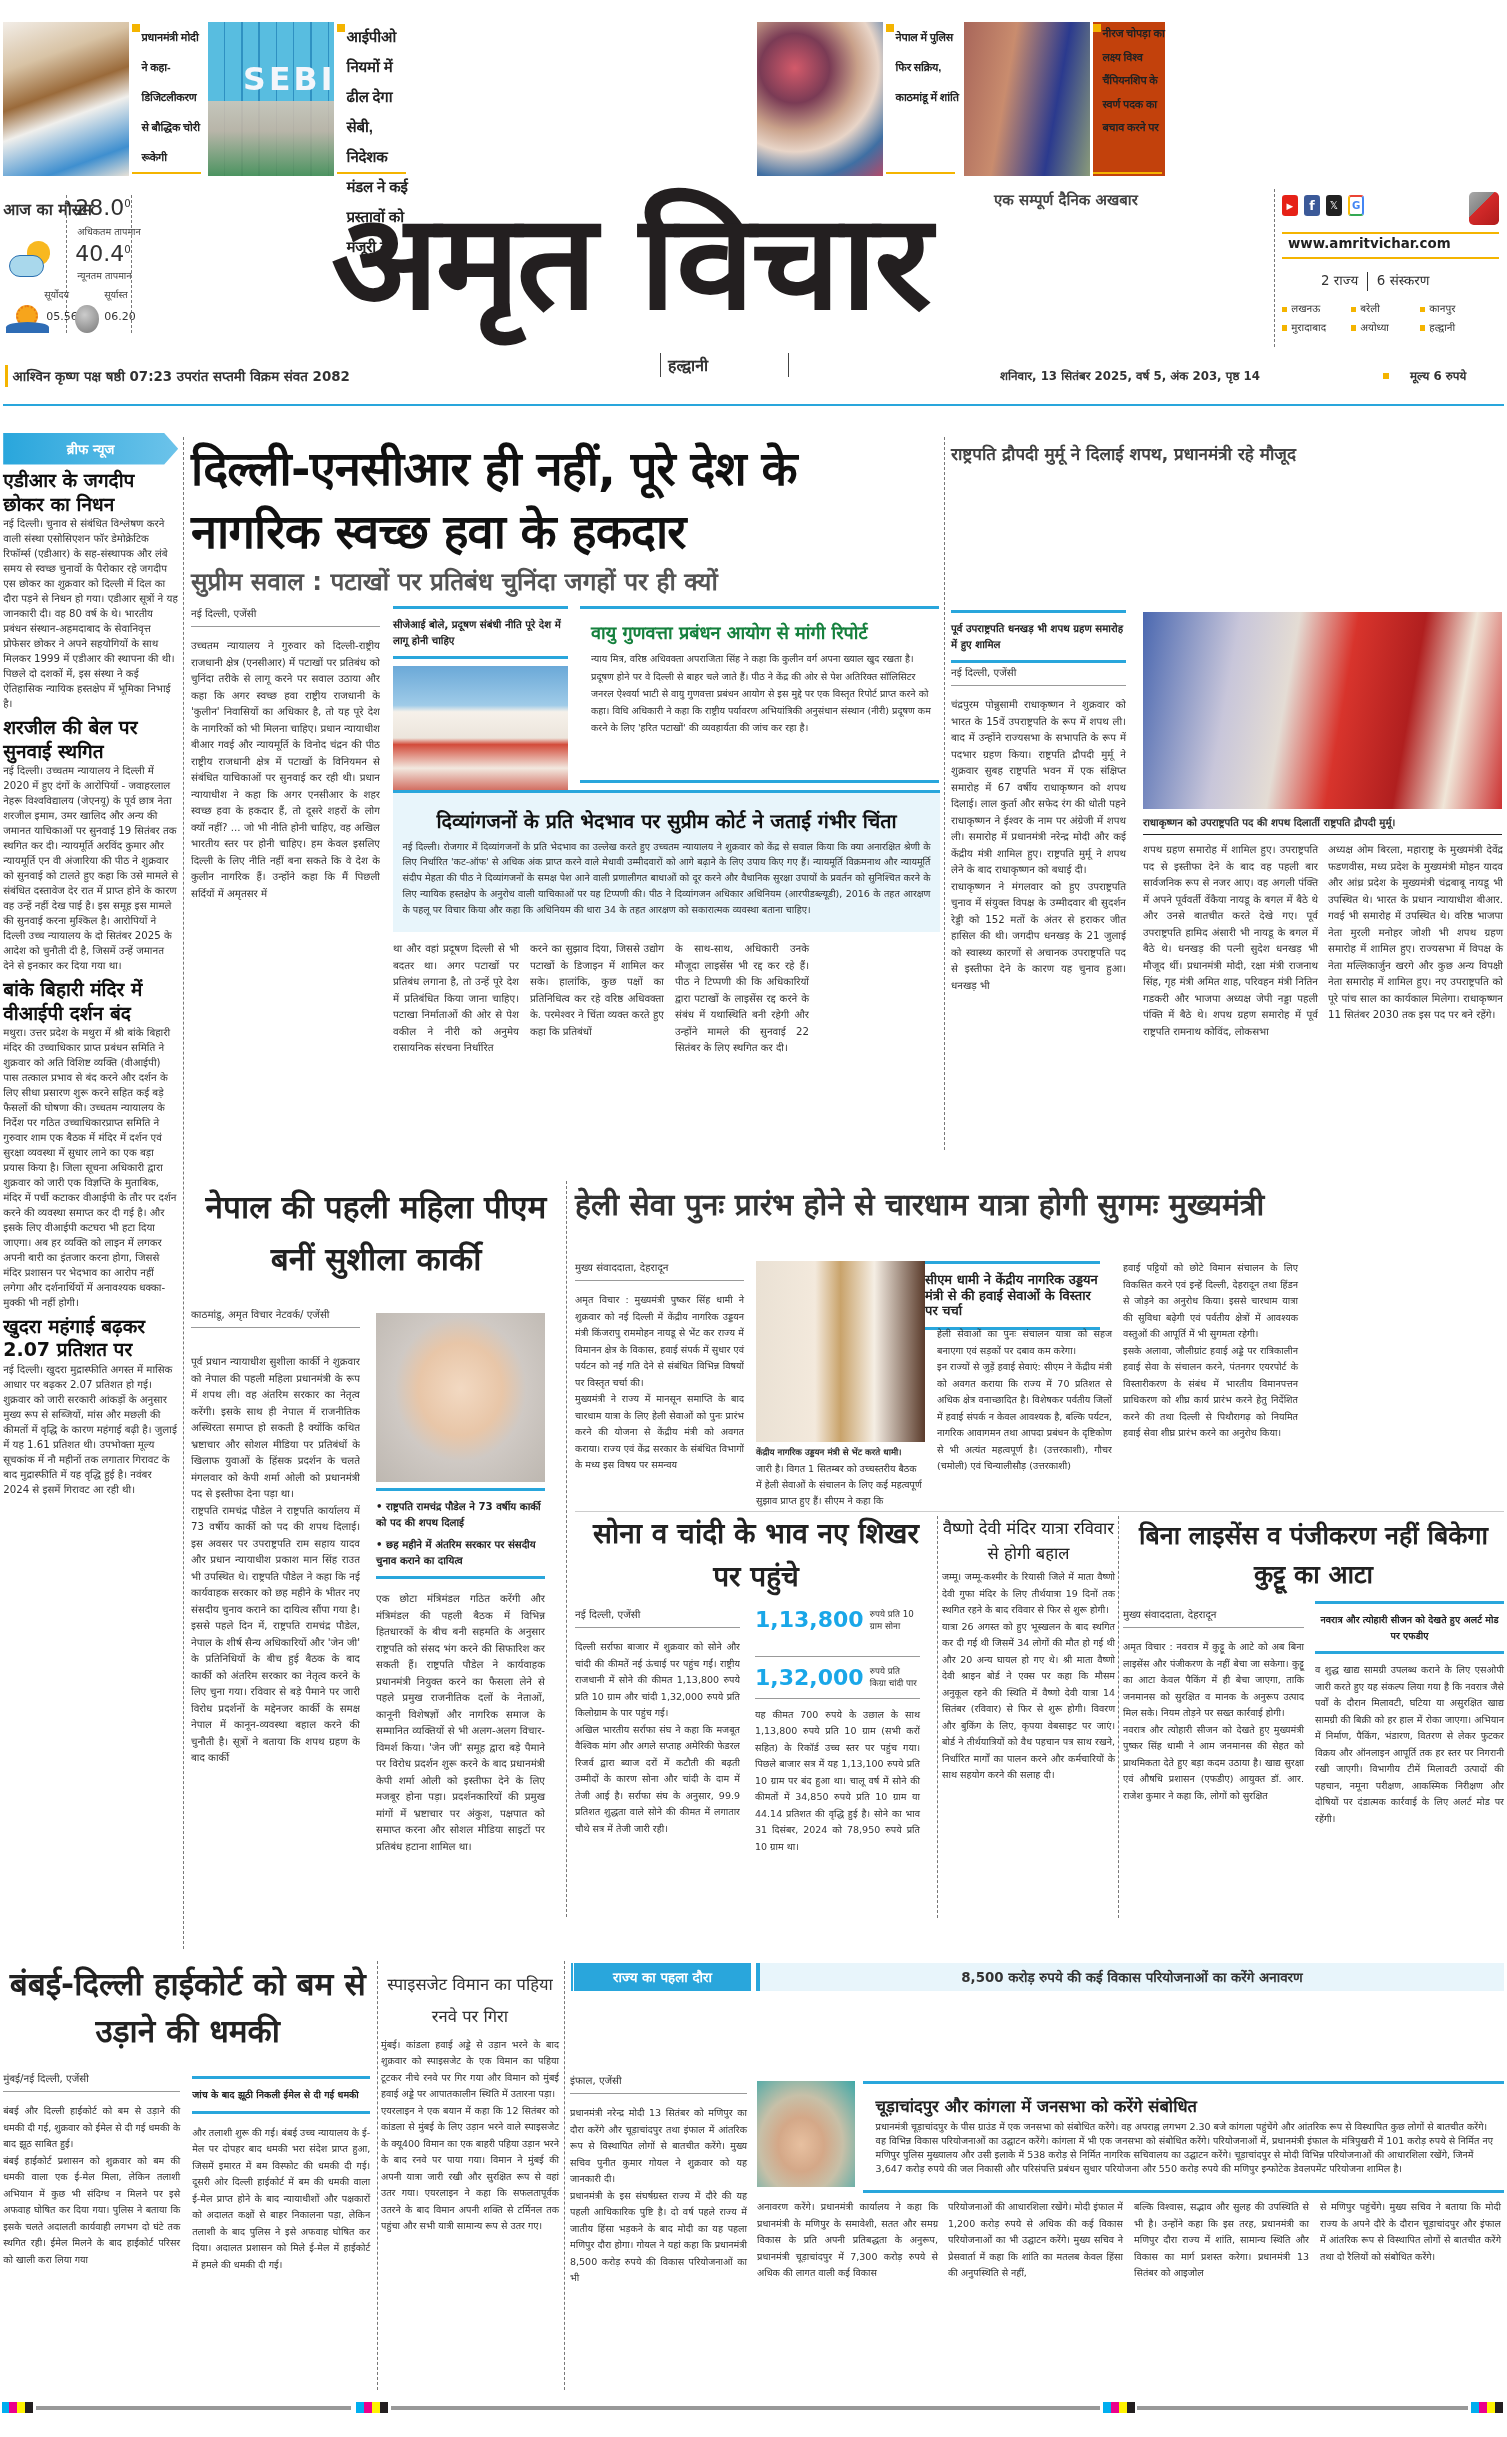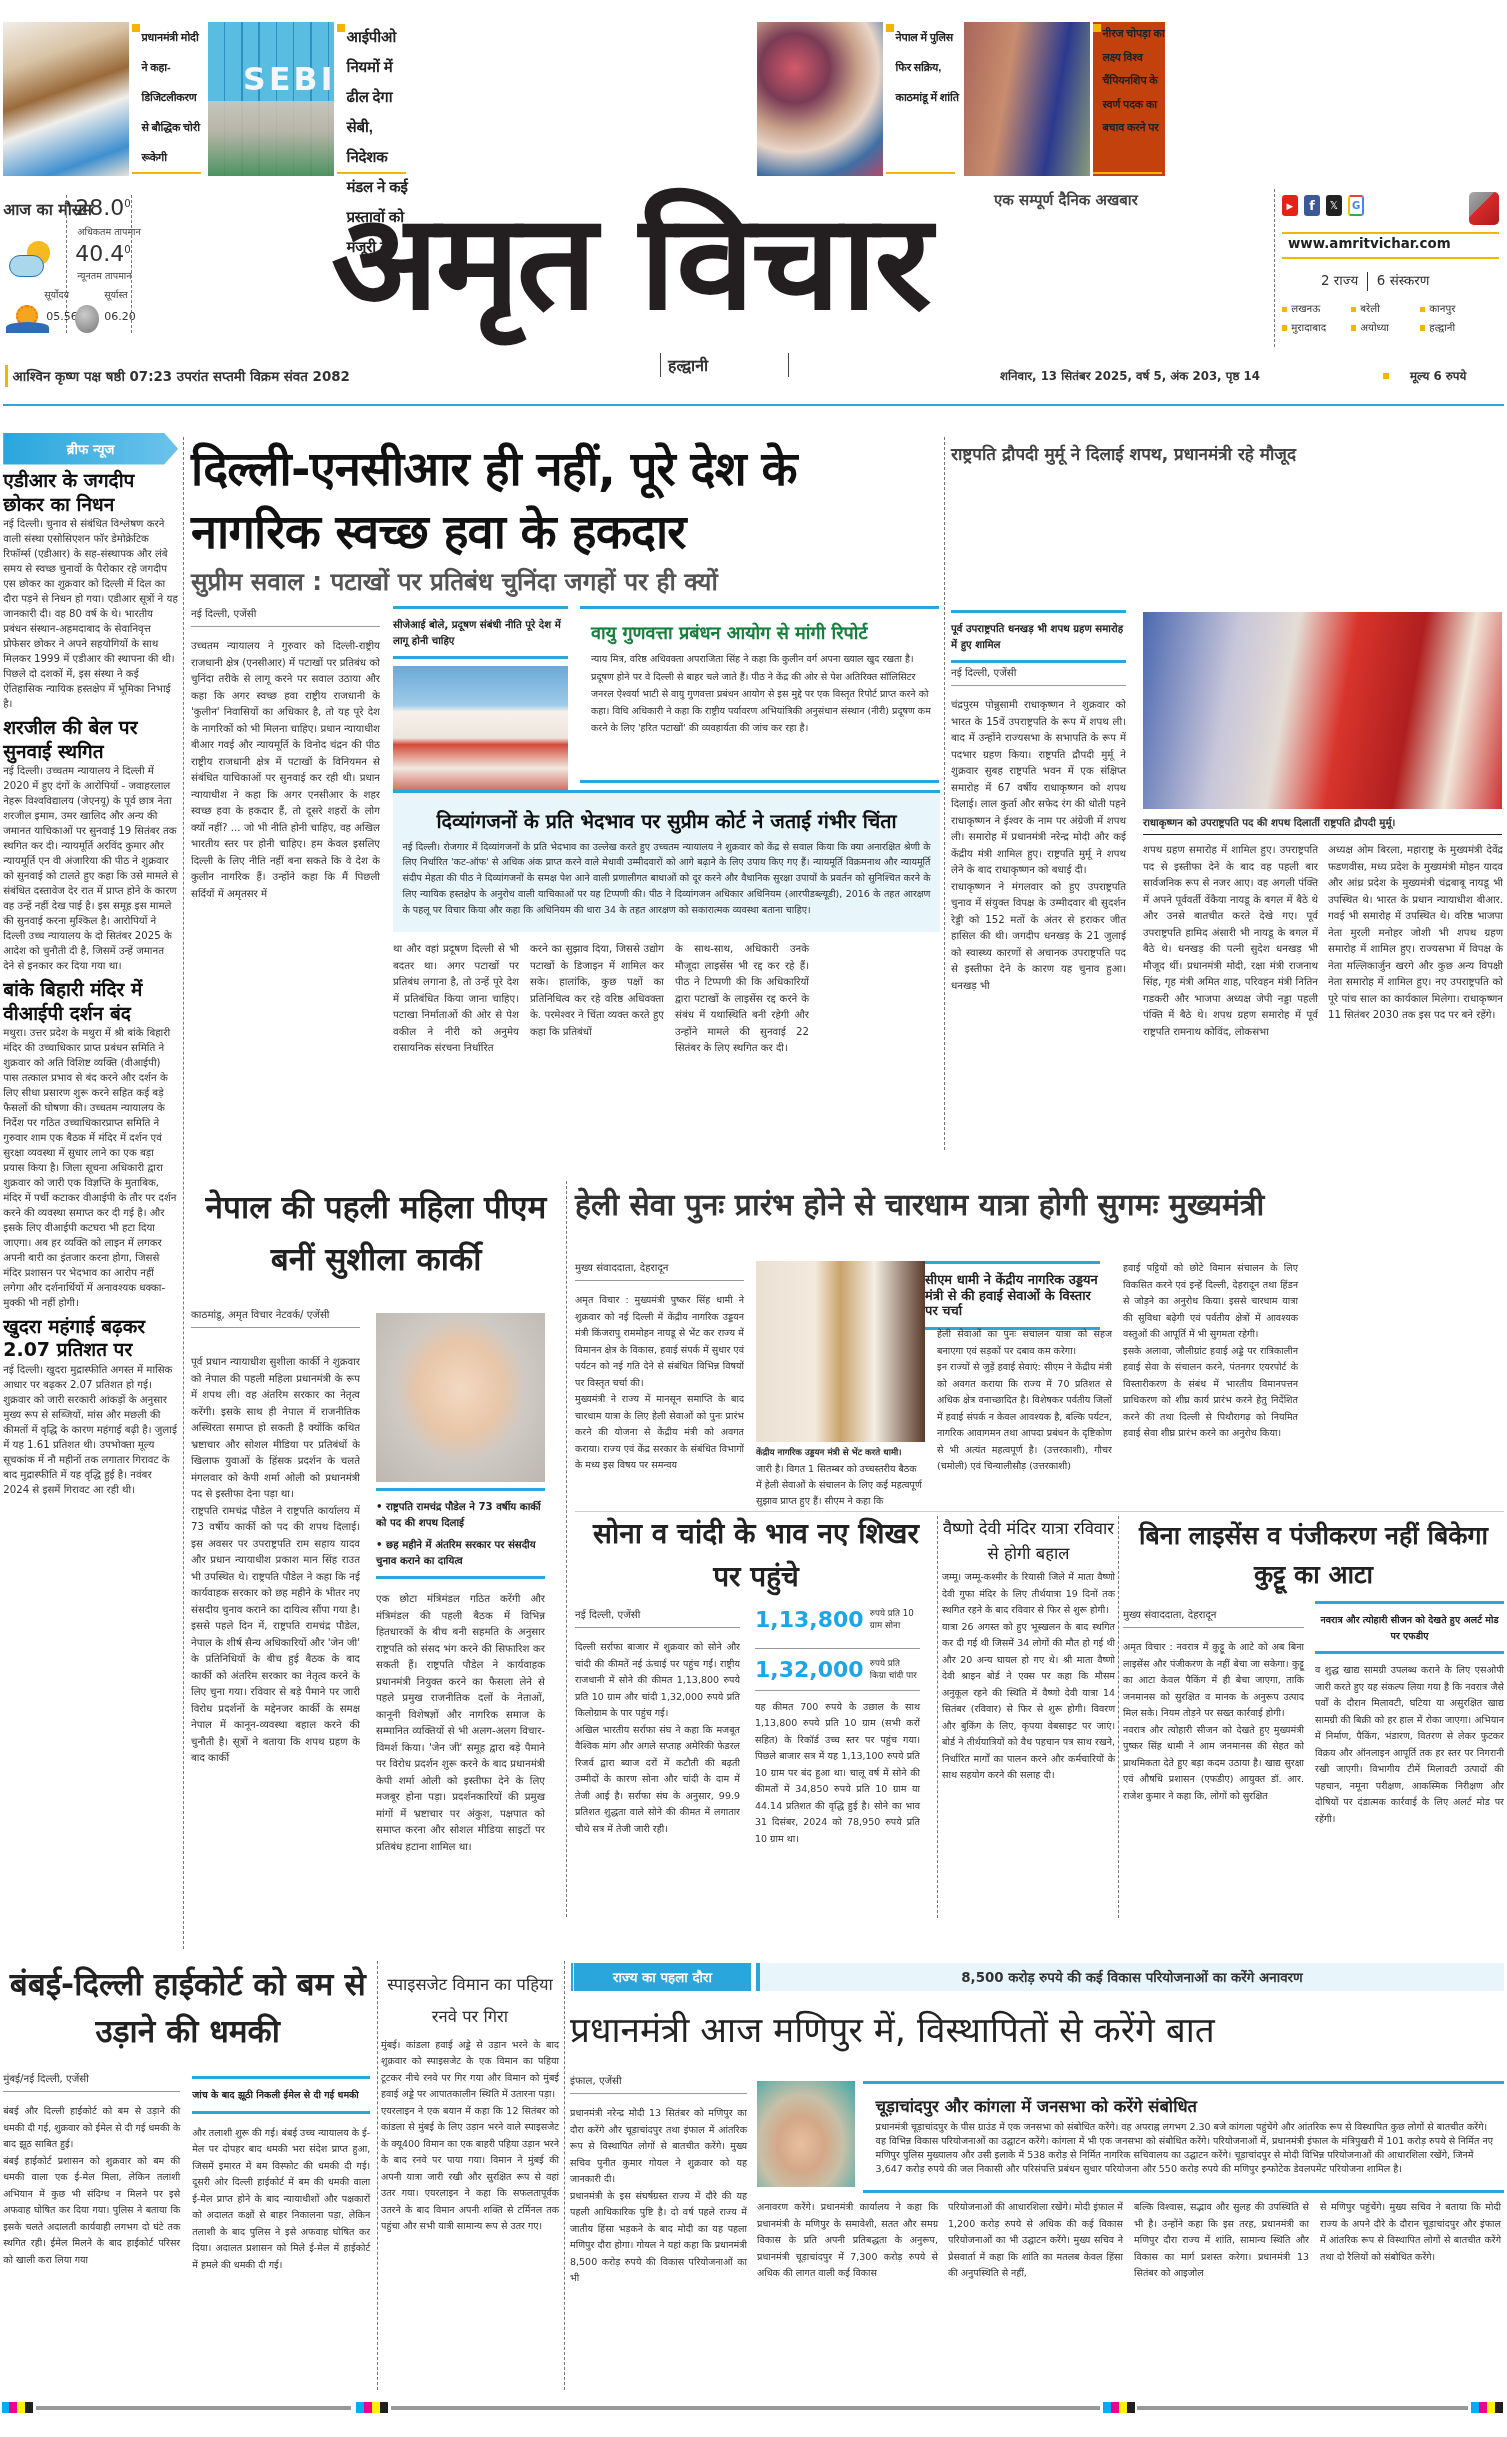--- a/index.html
+++ b/index.html
@@ -220,21 +220,21 @@
 <div class="abs" style="left:575px;top:1511px;width:929px;height:0.8px;background:#ccc"></div>
 
 <div class="abs" data-name="gold-story" style="left:575px;top:1512px;width:362px;height:410px">
   <div data-name="gold-headline" style="font-size:28px;line-height:43px;font-weight:bold;color:#222;text-align:center">सोना व चांदी के भाव नए शिखर पर पहुंचे</div>
   <div class="abs" style="left:0;top:95px;width:165px">
     <div class="dateline" data-name="gold-dateline">नई दिल्ली, एजेंसी</div>
     <div class="small-text" data-name="gold-body-col1" style="white-space:pre-line;line-height:16.5px;text-align:justify;height:307px;overflow:hidden">दिल्ली सर्राफा बाजार में शुक्रवार को सोने और चांदी की कीमतें नई ऊंचाई पर पहुंच गईं। राष्ट्रीय राजधानी में सोने की कीमत 1,13,800 रुपये प्रति 10 ग्राम और चांदी 1,32,000 रुपये प्रति किलोग्राम के पार पहुंच गई।
  अखिल भारतीय सर्राफा संघ ने कहा कि मजबूत वैश्विक मांग और अगले सप्ताह अमेरिकी फेडरल रिजर्व द्वारा ब्याज दरों में कटौती की बढ़ती उम्मीदों के कारण सोना और चांदी के दाम में तेजी आई है। सर्राफा संघ के अनुसार, 99.9 प्रतिशत शुद्धता वाले सोने की कीमत में लगातार चौथे सत्र में तेजी जारी रही।</div>
   </div>
   <div class="abs" data-name="gold-stats" style="left:180px;top:95px;width:165px">
-    <div data-name="stat-gold" style="display:flex;gap:6.3px;padding-bottom:16px;border-bottom:1.6px solid #999">
+    <div data-name="stat-gold" style="display:flex;align-items:center;gap:6.3px;padding-bottom:24px;border-bottom:1.6px solid #999">
       <span data-name="stat-value" style="font-size:22px;font-weight:bold;color:#1aa7e8">1,13,800</span>
       <span data-name="stat-label" style="font-size:8.7px;color:#333;width:47px">रुपये प्रति 10 ग्राम सोना</span>
     </div>
     <div data-name="stat-silver" style="display:flex;align-items:center;gap:6.3px;padding:7.9px 0;border-bottom:1.6px solid #999">
       <span data-name="stat-value" style="font-size:22px;font-weight:bold;color:#1aa7e8">1,32,000</span>
       <span data-name="stat-label" style="font-size:8.7px;color:#333;width:47px">रुपये प्रति किग्रा चांदी पार</span>
     </div>
     <div class="small-text" data-name="gold-body-col2" style="margin-top:7.9px;line-height:16.5px;text-align:justify">यह कीमत 700 रुपये के उछाल के साथ 1,13,800 रुपये प्रति 10 ग्राम (सभी करों सहित) के रिकॉर्ड उच्च स्तर पर पहुंच गया। पिछले बाजार सत्र में यह 1,13,100 रुपये प्रति 10 ग्राम पर बंद हुआ था। चालू वर्ष में सोने की कीमतों में 34,850 रुपये प्रति 10 ग्राम या 44.14 प्रतिशत की वृद्धि हुई है। सोने का भाव 31 दिसंबर, 2024 को 78,950 रुपये प्रति 10 ग्राम था।</div>
   </div>
 </div>
@@ -281,21 +281,20 @@
 </div>
 <div class="abs dash-v" style="left:564px;top:1961px;height:429px"></div>
 
 <div class="abs" data-name="manipur-story" style="left:570px;top:1963px;width:934px;height:433px">
   <div class="abs" data-name="state-visit-tag" style="left:0;top:0;width:181px;height:28px;background:#29a6dc;color:#fff;font-size:13.4px;font-weight:bold;display:flex;align-items:center;justify-content:center;border-left:4.7px double #fff">
       <span>राज्य का पहला दौरा</span>
     </div>
   <div class="abs" data-name="manipur-kicker" style="left:186px;top:0;width:748px;height:28px;background:#e8f5fb;border-left:4.7px solid #29a6dc;display:flex;align-items:center;justify-content:center;font-size:13.4px;font-weight:bold;color:#333">
       <span>8,500 करोड़ रुपये की कई विकास परियोजनाओं का करेंगे अनावरण</span>
     </div>
-  <div class="abs" data-name="manipur-headline" style="left:0;top:39px;width:934px;font-size:35px;line-height:57px;color:#222;white-space:nowrap">प्रधानमंत्री आज मणिपुर में, विस्थापितों से करेंगे बात</div>
   <div class="abs" style="left:0;top:110px;width:177px">
     <div class="dateline" data-name="manipur-dateline">इंफाल, एजेंसी</div>
     <div class="small-text" data-name="manipur-body-col1" style="white-space:pre-line;line-height:16.5px;text-align:justify">प्रधानमंत्री नरेन्द्र मोदी 13 सितंबर को मणिपुर का दौरा करेंगे और चूड़ाचांदपुर तथा इंफाल में आंतरिक रूप से विस्थापित लोगों से बातचीत करेंगे। मुख्य सचिव पुनीत कुमार गोयल ने शुक्रवार को यह जानकारी दी।
  प्रधानमंत्री के इस संघर्षग्रस्त राज्य में दौरे की यह पहली आधिकारिक पुष्टि है। दो वर्ष पहले राज्य में जातीय हिंसा भड़कने के बाद मोदी का यह पहला मणिपुर दौरा होगा। गोयल ने यहां कहा कि प्रधानमंत्री 8,500 करोड़ रुपये की विकास परियोजनाओं का भी</div>
   </div>
   <div class="abs photo" data-name="pm-modi-photo" style="left:187px;top:118px;width:98px;height:106px;background:radial-gradient(ellipse at 45% 60%,#e7c0a0 0,#d4a888 30%,#c7c0a8 55%,#3ea8a8 100%)"></div>
   <div class="abs" data-name="rally-box" style="left:293px;top:118px;width:641px;height:112px;border-top:3.2px solid #29a6dc;border-bottom:3.2px solid #29a6dc;padding:9.5px 7.9px 4.7px 12.6px">
     <div data-name="rally-box-title" style="font-size:16.5px;font-weight:bold;color:#222;margin-bottom:3.2px">चूड़ाचांदपुर और कांगला में जनसभा को करेंगे संबोधित</div>
     <div data-name="rally-box-body" style="font-size:9.5px;line-height:14px;color:#333">प्रधानमंत्री चूड़ाचांदपुर के पीस ग्राउंड में एक जनसभा को संबोधित करेंगे। वह अपराह्न लगभग 2.30 बजे कांगला पहुंचेंगे और आंतरिक रूप से विस्थापित कुछ लोगों से बातचीत करेंगे। वह विभिन्न विकास परियोजनाओं का उद्घाटन करेंगे। कांगला में भी एक जनसभा को संबोधित करेंगे। परियोजनाओं में, प्रधानमंत्री इंफाल के मंत्रिपुखरी में 101 करोड़ रुपये से निर्मित नए मणिपुर पुलिस मुख्यालय और उसी इलाके में 538 करोड़ से निर्मित नागरिक सचिवालय का उद्घाटन करेंगे। चूड़ाचांदपुर से मोदी विभिन्न परियोजनाओं की आधारशिला रखेंगे, जिनमें 3,647 करोड़ रुपये की जल निकासी और परिसंपत्ति प्रबंधन सुधार परियोजना और 550 करोड़ रुपये की मणिपुर इन्फोटेक डेवलपमेंट परियोजना शामिल है।</div>
   </div>

